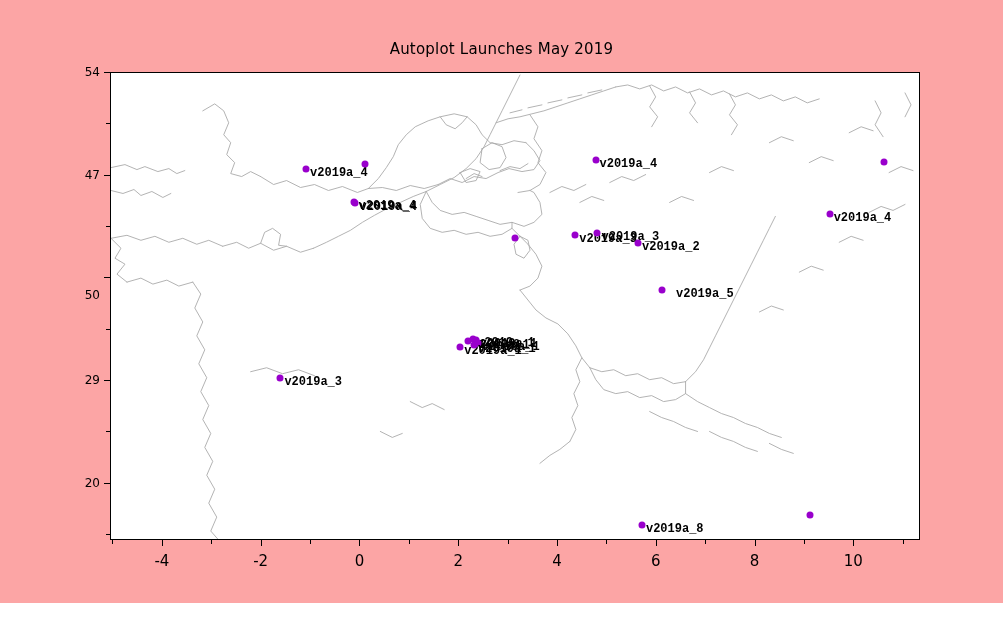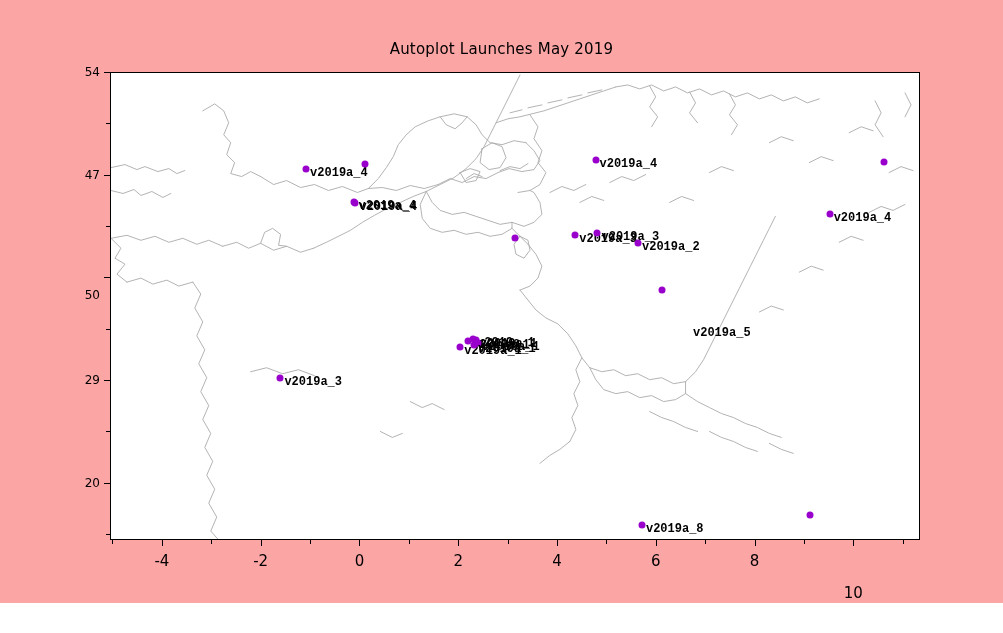--- a/index.html
+++ b/index.html
@@ -203,21 +203,21 @@
         <div class="marker" style="left: 718.628px; top: 141.118px; background: rgb(153, 0, 204); width: 7px; height: 7px;"></div>
         <div class="pt-label" style="left: 722.628px; top: 145.118px;">v2019a_4</div>
         <div class="marker" style="left: 464.268px; top: 161.645px; background: rgb(153, 0, 204); width: 7px; height: 7px;"></div>
         <div class="pt-label" style="left: 468.268px; top: 165.645px;">v2019a_3</div>
         <div class="marker" style="left: 486.494px; top: 160.105px; background: rgb(153, 0, 204); width: 7px; height: 7px;"></div>
         <div class="pt-label" style="left: 490.494px; top: 164.105px;">v2019a_3</div>
         <div class="marker" style="left: 526.994px; top: 170.368px; background: rgb(153, 0, 204); width: 7px; height: 7px;"></div>
         <div class="pt-label" style="left: 530.994px; top: 174.368px;">v2019a_2</div>
         <div class="marker" style="left: 403.518px; top: 165.237px; background: rgb(153, 0, 204); width: 7px; height: 7px;"></div>
         <div class="marker" style="left: 550.701px; top: 216.553px; background: rgb(153, 0, 204); width: 7px; height: 7px;"></div>
-        <div class="pt-label" style="left: 582px; top: 220.553px; margin-top: 39px;">v2019a_5</div>
+        <div class="pt-label" style="left: 565px; top: 220.553px;">v2019a_5</div>
         <div class="marker" style="left: 349.189px; top: 274.026px; background: rgb(153, 0, 204); width: 7px; height: 7px;"></div>
         <div class="pt-label" style="left: 353.189px; top: 278.026px;">v2019a_1</div>
         <div class="marker" style="left: 357.091px; top: 267.868px; background: rgb(153, 0, 204); width: 7px; height: 7px;"></div>
         <div class="pt-label" style="left: 361.091px; top: 271.868px;">v2019a_1</div>
         <div class="marker" style="left: 362.03px; top: 265.816px; background: rgb(153, 0, 204); width: 7px; height: 7px;"></div>
         <div class="pt-label" style="left: 366.03px; top: 269.816px;">v2019a_1</div>
         <div class="marker" style="left: 364.5px; top: 266.842px; background: rgb(153, 0, 204); width: 7px; height: 7px;"></div>
         <div class="pt-label" style="left: 368.5px; top: 270.842px;">v2019a_1</div>
         <div class="marker" style="left: 366.97px; top: 269.921px; background: rgb(153, 0, 204); width: 7px; height: 7px;"></div>
         <div class="pt-label" style="left: 370.97px; top: 273.921px;">v2019a_1</div>
@@ -263,21 +263,21 @@
       <div class="tick-y" style="left: 104px; top: 72px; width: 6px;"></div>
     </div>
   <div id="ticklabels-x">
       <div class="ticklabel-x" style="left: 161.86px; top: 552px;">-4</div>
       <div class="ticklabel-x" style="left: 260.64px; top: 552px;">-2</div>
       <div class="ticklabel-x" style="left: 359.421px; top: 552px;">0</div>
       <div class="ticklabel-x" style="left: 458.201px; top: 552px;">2</div>
       <div class="ticklabel-x" style="left: 556.982px; top: 552px;">4</div>
       <div class="ticklabel-x" style="left: 655.762px; top: 552px;">6</div>
       <div class="ticklabel-x" style="left: 754.543px; top: 552px;">8</div>
-      <div class="ticklabel-x" style="left: 853.323px; top: 552px; margin-top: 32px;">10</div>
+      <div class="ticklabel-x" style="left: 853.323px; top: 552px;">10</div>
     </div>
   <div id="ticklabels-y">
       <div class="ticklabel-y" style="left: 48px; width: 52px; top: 482.526px;">20</div>
       <div class="ticklabel-y" style="left: 48px; width: 52px; top: 379.895px;">29</div>
       <div class="ticklabel-y" style="left: 48px; width: 52px; top: 295px;">50</div>
       <div class="ticklabel-y" style="left: 48px; width: 52px; top: 174.632px;">47</div>
       <div class="ticklabel-y" style="left: 48px; width: 52px; top: 72px;">54</div>
     </div>
 
 </div>

